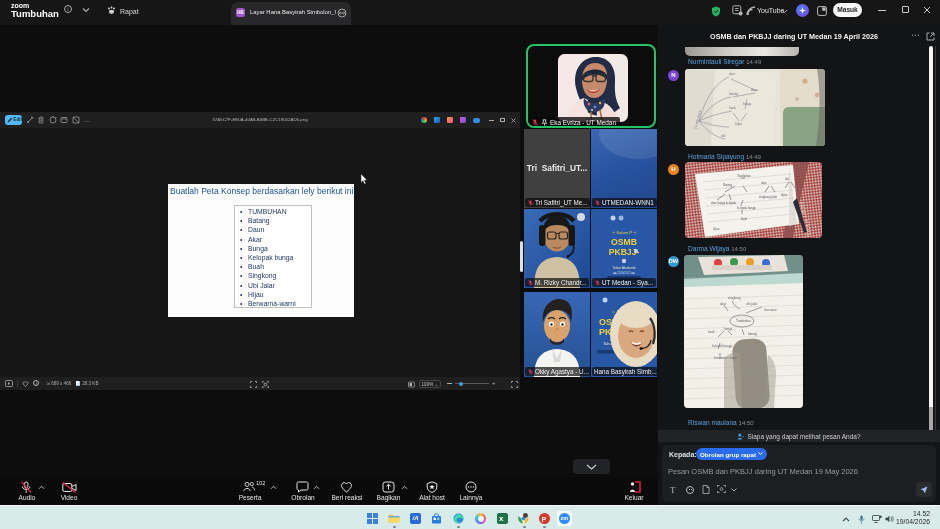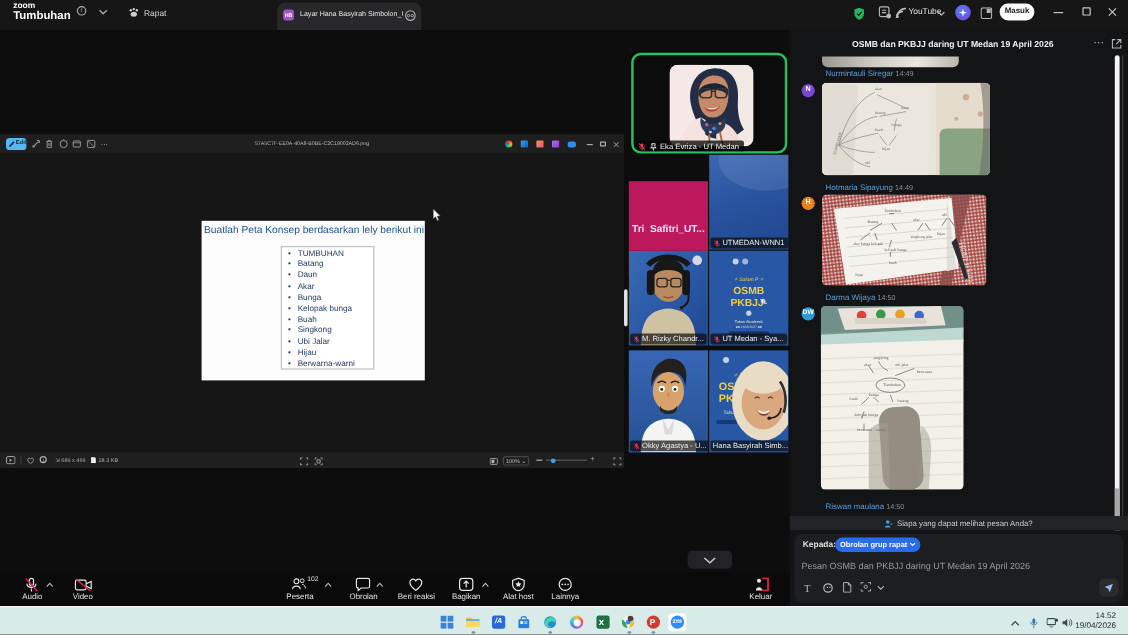--- a/index.html
+++ b/index.html
@@ -207,21 +207,21 @@
           <path d="M1 3 C1 5.6 5 5.6 5 3 M3 5 V6.5" stroke="#e8384f" stroke-width="0.7" fill="none"></path>
           <path d="M0.5 0.5 L5.5 6" stroke="#e8384f" stroke-width="0.9"></path>
         </svg>
       <svg width="7" height="7" viewBox="0 0 7 7">
           <path d="M2 0.8 H5 L4.5 3 L5.8 4.2 H1.2 L2.5 3 Z M3.5 4.2 V6.5" stroke="#f0f0f0" stroke-width="0.8" fill="none"></path>
         </svg>
       <span style="font-size:6.4px;color:#f2f2f2;white-space:nowrap;">Eka Evriza - UT Medan</span>
     </div>
   </div>
 
-  <div class="abs" style="left:524px;top:129px;width:66px;height:79px;background:#be185d;overflow:hidden;margin-top:22px;">
+  <div class="abs" style="left:524px;top:129px;width:66px;height:79px;background:#404040;overflow:hidden;">
     <div class="abs" style="left:0;top:34px;width:66px;text-align:center;font-size:8.4px;font-weight:bold;color:#e8e8e8;white-space:nowrap;">Tri &nbsp;Safitri_UT...</div>
     <div class="abs" style="left:1px;top:69px;height:9px;background:rgba(12,12,12,0.7);border-radius:2px;padding:0 3px;display:flex;align-items:center;gap:2px;">
       <svg width="5" height="6" viewBox="0 0 6 7">
           <rect x="2" y="0.5" width="2" height="3.6" rx="1" fill="#e8384f"></rect>
           <path d="M1 3 C1 5.6 5 5.6 5 3 M3 5 V6.5" stroke="#e8384f" stroke-width="0.7" fill="none"></path>
           <path d="M0.5 0.5 L5.5 6" stroke="#e8384f" stroke-width="0.9"></path>
         </svg>
       <span style="font-size:6.3px;color:#f0f0f0;white-space:nowrap;">Tri Safitri_UT Me...</span>
     </div>
   </div>
@@ -523,21 +523,21 @@
 
     <div class="abs" style="left:0;top:417px;width:282px;height:63px;background:#131416;">
       <div class="abs" style="left:4px;top:3px;width:274px;height:57px;background:#1d1e21;border-radius:6px;"></div>
       <div class="abs" style="left:11px;top:9px;font-size:7px;font-weight:bold;color:#e0e0e0;">Kepada:</div>
       <div class="abs" style="left:38px;top:6px;height:12px;background:#2a6bec;border-radius:6px;padding:0 4px;display:flex;align-items:center;gap:2px;">
         <span style="font-size:6.2px;font-weight:bold;color:#fff;white-space:nowrap;">Obrolan grup rapat</span>
         <svg width="5" height="3.4" viewBox="0 0 6 4">
             <path d="M0.5 0.5 L3 3 L5.5 0.5" stroke="#fff" stroke-width="1.2" fill="none"></path>
           </svg>
       </div>
-      <div class="abs" style="left:10px;top:25px;font-size:7.5px;color:#9a9a9a;white-space:nowrap;">Pesan OSMB dan PKBJJ daring UT Medan 19 April 2026</div>
+      <div class="abs" style="left:10px;top:25px;font-size:7.5px;color:#9a9a9a;white-space:nowrap;">Pesan OSMB dan PKBJJ daring UT Medan 19 May 2026</div>
       <div class="abs" style="left:12px;top:43px;font-size:9px;color:#b8b8b8;font-family:'Liberation Serif',serif;">T</div>
       <div class="abs" style="left:28px;top:44px;width:8px;height:8px;border:0.8px solid #b8b8b8;border-radius:50%;"></div>
       <div class="abs" style="left:30.5px;top:46.5px;width:1px;height:1px;background:#b8b8b8;"></div>
       <div class="abs" style="left:33px;top:46.5px;width:1px;height:1px;background:#b8b8b8;"></div>
       <svg class="abs" style="left:44px;top:43px;" width="8" height="9" viewBox="0 0 8 9">
           <path d="M1 0.5 H5 L7 2.5 V8.5 H1 Z M5 0.5 V2.5 H7" stroke="#b8b8b8" stroke-width="0.8" fill="none"></path>
         </svg>
       <svg class="abs" style="left:59px;top:43px;" width="9" height="9" viewBox="0 0 9 9">
           <path d="M0.5 2 V0.5 H2.5 M6.5 0.5 H8.5 V2 M8.5 6 V7.5 H6.5 M2.5 7.5 H0.5 V6" stroke="#b8b8b8" stroke-width="0.8" fill="none"></path>
           <circle cx="4.5" cy="4" r="1.4" stroke="#b8b8b8" stroke-width="0.7" fill="none"></circle>

